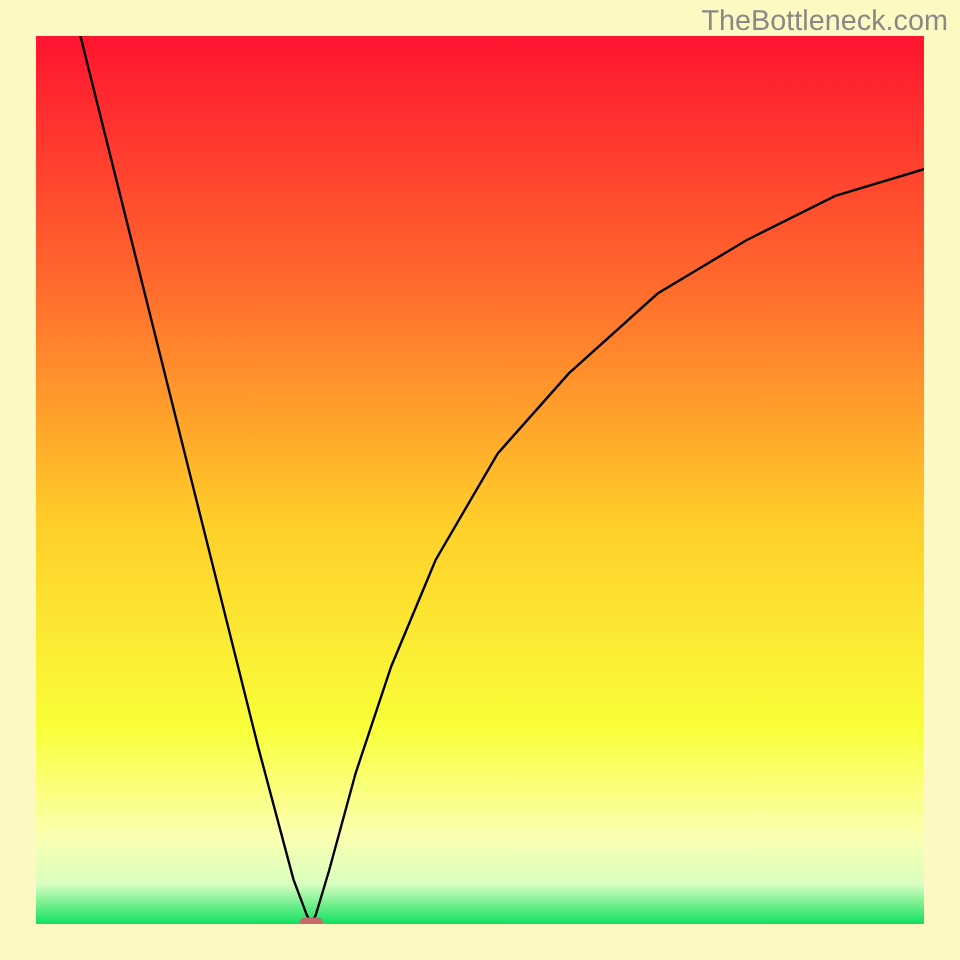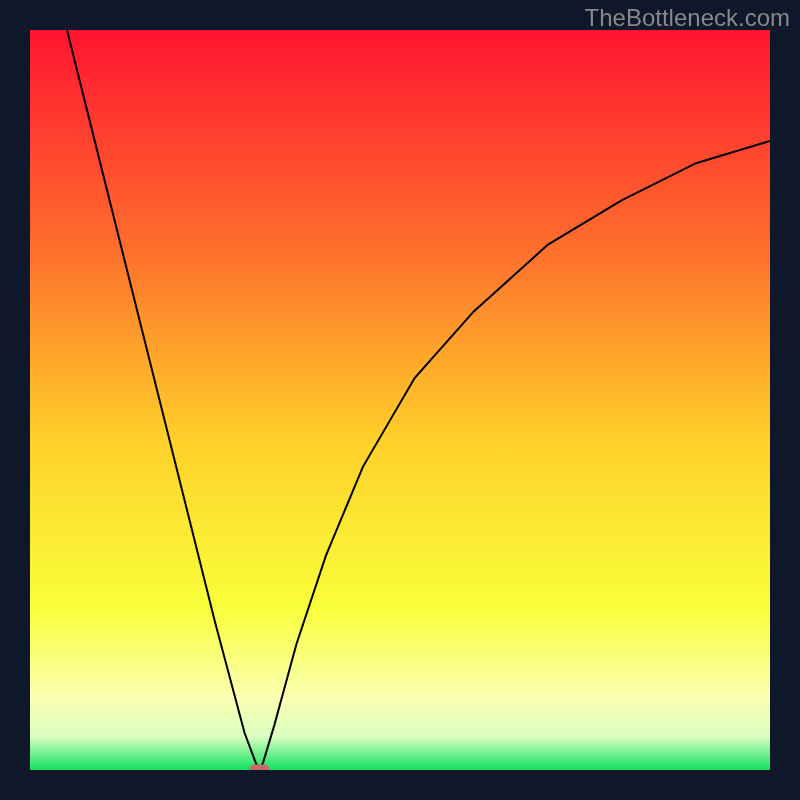--- a/index.html
+++ b/index.html
@@ -1,20 +1,20 @@
 <!DOCTYPE html>
 <html><head>
   <meta charset="utf-8">
   <style>
     * { margin: 0; padding: 0; box-sizing: border-box; }
     body { width: 800px; height: 800px; overflow: hidden; position: relative; }
     .frame {
       width: 800px;
       height: 800px;
-      background: #0f172a;
+      background: #fef9c3;
       position: relative;
     }
     .watermark {
       position: absolute;
       top: 4px;
       right: 10px;
       font-family: Arial, sans-serif;
       font-size: 24px;
       font-weight: 500;
       color: #888;

